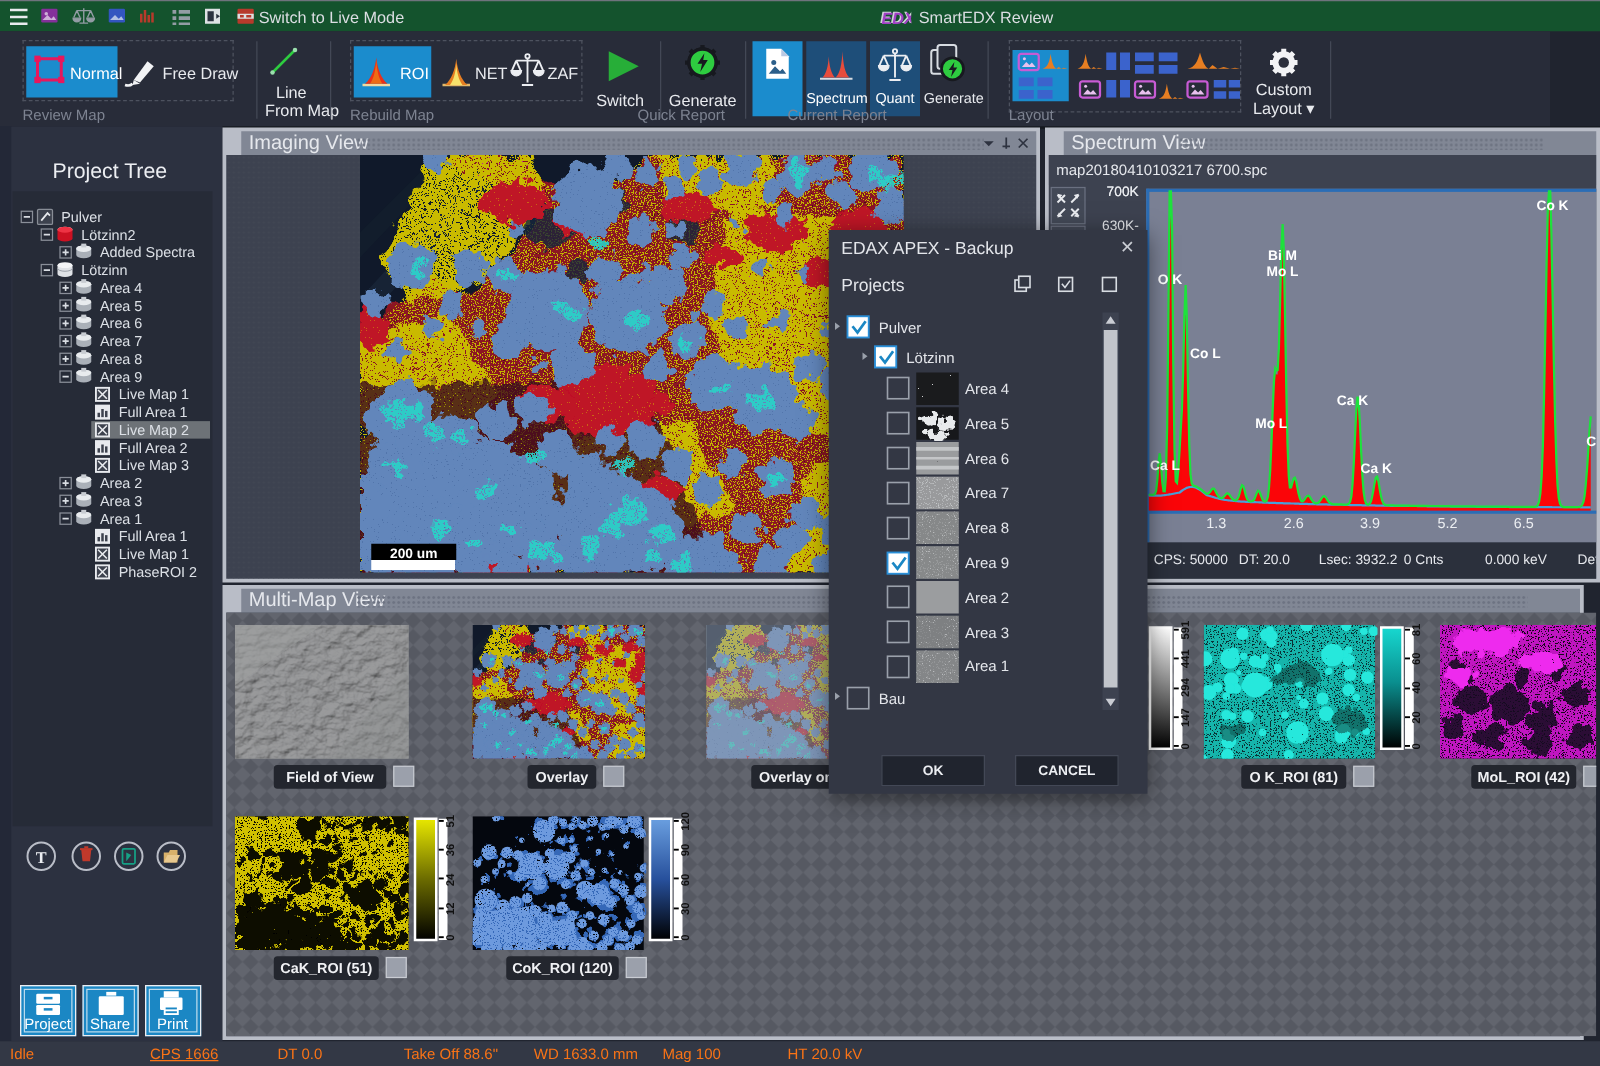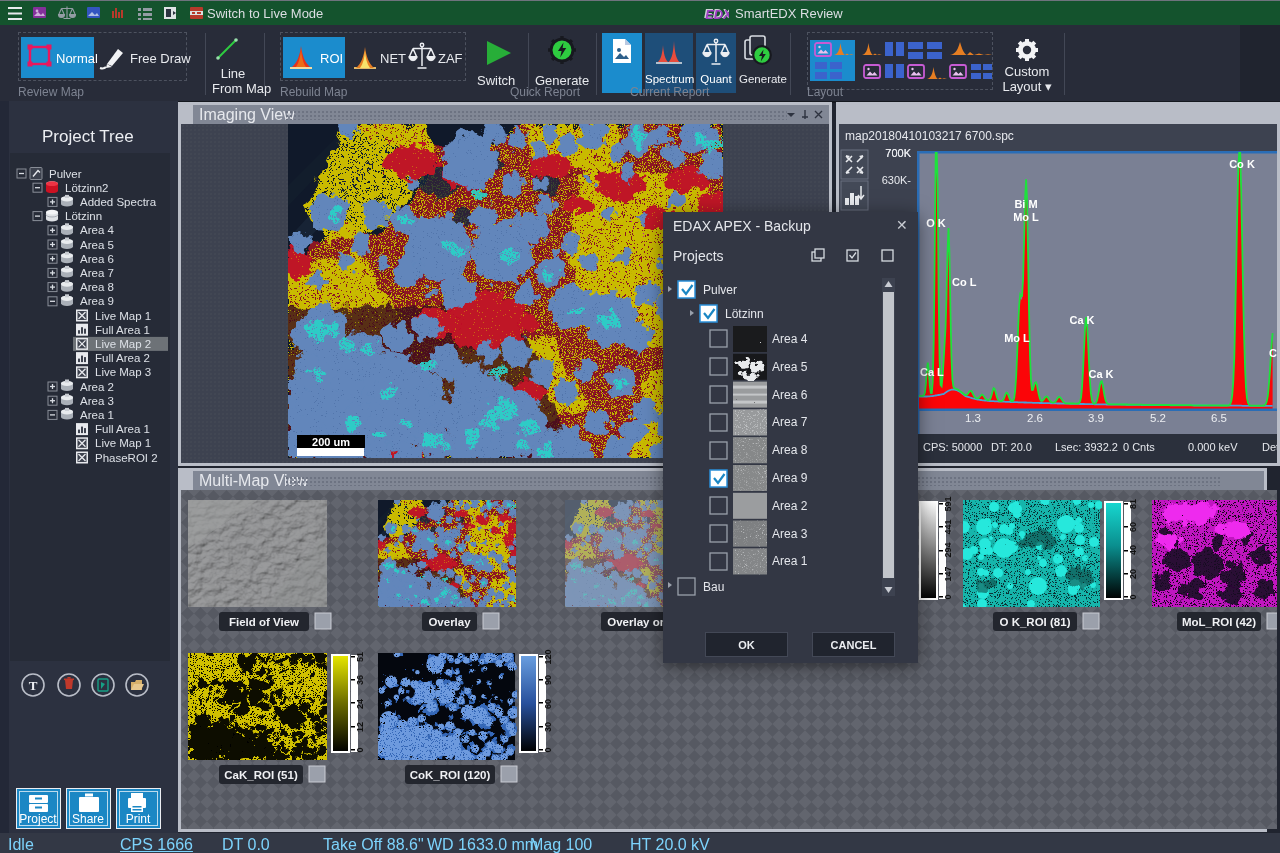--- a/index.html
+++ b/index.html
@@ -15,25 +15,25 @@
 
 #sidebar{left:0;top:101px;width:178px;height:732px;background:#2c3140;}
 #sidestrip{left:0;top:0;width:9px;height:732px;background:#232837;}
 
 .panel{position:absolute;background:#b9bdc7;}
 .phead{position:absolute;left:3px;top:3px;right:3px;height:19px;background:#818795;color:#e6e8ed;font-size:16px;line-height:19px;padding-left:6px;overflow:hidden;margin-left:12px;}
 .pbody{position:absolute;left:3px;top:22px;right:3px;bottom:3px;background:#3d4250;}
 .dots{background-image:radial-gradient(#424753 0.7px,transparent 0.9px);background-size:4px 4px;}
 .headdots{position:absolute;left:92px;right:42px;top:5px;bottom:4px;background-image:radial-gradient(#6d7382 1px,transparent 1.2px);background-size:4px 4px;}
 
-#dialog{left:663px;top:212px;width:255px;height:451px;background:#333744;box-shadow:0 4px 18px rgba(0,0,0,.5);color:#e4e6eb;}
+#dialog{left:663px;top:184px;width:255px;height:451px;background:#333744;box-shadow:0 4px 18px rgba(0,0,0,.5);color:#e4e6eb;}
 .dbtn{position:absolute;width:83px;height:25px;background:#20242e;border:1px solid #434856;color:#eceef2;font-size:11px;font-weight:bold;text-align:center;line-height:24px;}
 .txt{position:absolute;white-space:nowrap;}
 
-#statusbar{left:0;top:833px;width:1280px;height:20px;background:#333845;color:#7dd3fc;font-size:16px;}
+#statusbar{left:0;top:833px;width:1280px;height:20px;background:#333845;color:#f97316;font-size:12px;}
 </style></head>
 <body>
 <div id="stage">
 
   <div id="titlebar" class="abs">
     <svg class="abs" style="left:0;top:0" width="400" height="25" viewBox="0 0 400 25">
       <g stroke="#e8eaee" stroke-width="2">
           <path d="M8 7h14M8 12.5h14M8 18h14"></path>
         </g>
       <g opacity="0.95">
@@ -832,20 +832,21 @@
 <g>
             <rect x="116" y="311" width="68" height="13" fill="#000"></rect>
 <text x="150" y="322" font-size="11" font-weight="bold" fill="#fff" text-anchor="middle" font-family="Liberation Sans">200 um</text>
 <rect x="116" y="324" width="67" height="8" fill="#fff"></rect>
           </g>
 </svg>
       </div>
   </div>
 
   <div class="panel" style="left:836px;top:102px;width:444px;height:364px;">
+    <div class="phead">Spectrum View<div class="headdots"></div></div>
     <div class="pbody" style="background:#3d4250;" id="specbody">
         <svg class="abs" style="left:0;top:0" width="438" height="339" viewBox="0 0 438 339">
           <text x="72" y="33" font-size="11" fill="#e8eaee" text-anchor="end" font-family="Liberation Sans">700K</text>
           <rect x="0" y="0" width="438" height="24" fill="#3d4250"></rect>
           <text x="6" y="16" font-size="12" fill="#e6e8ed" font-family="Liberation Sans">map20180410103217 6700.spc</text>
           <g>
             <rect x="2" y="26" width="27" height="29" fill="#434957" stroke="#6a7080"></rect>
             <rect x="2" y="57" width="27" height="29" fill="#434957" stroke="#6a7080"></rect>
             <g stroke="#e8eaee" stroke-width="1.6" fill="#e8eaee">
               <path d="M7 32l6 6M13 32l-6 6M18 43l6 6M24 43l-6 6M18 38l6-6M7 49l6-6" fill="none"></path>

